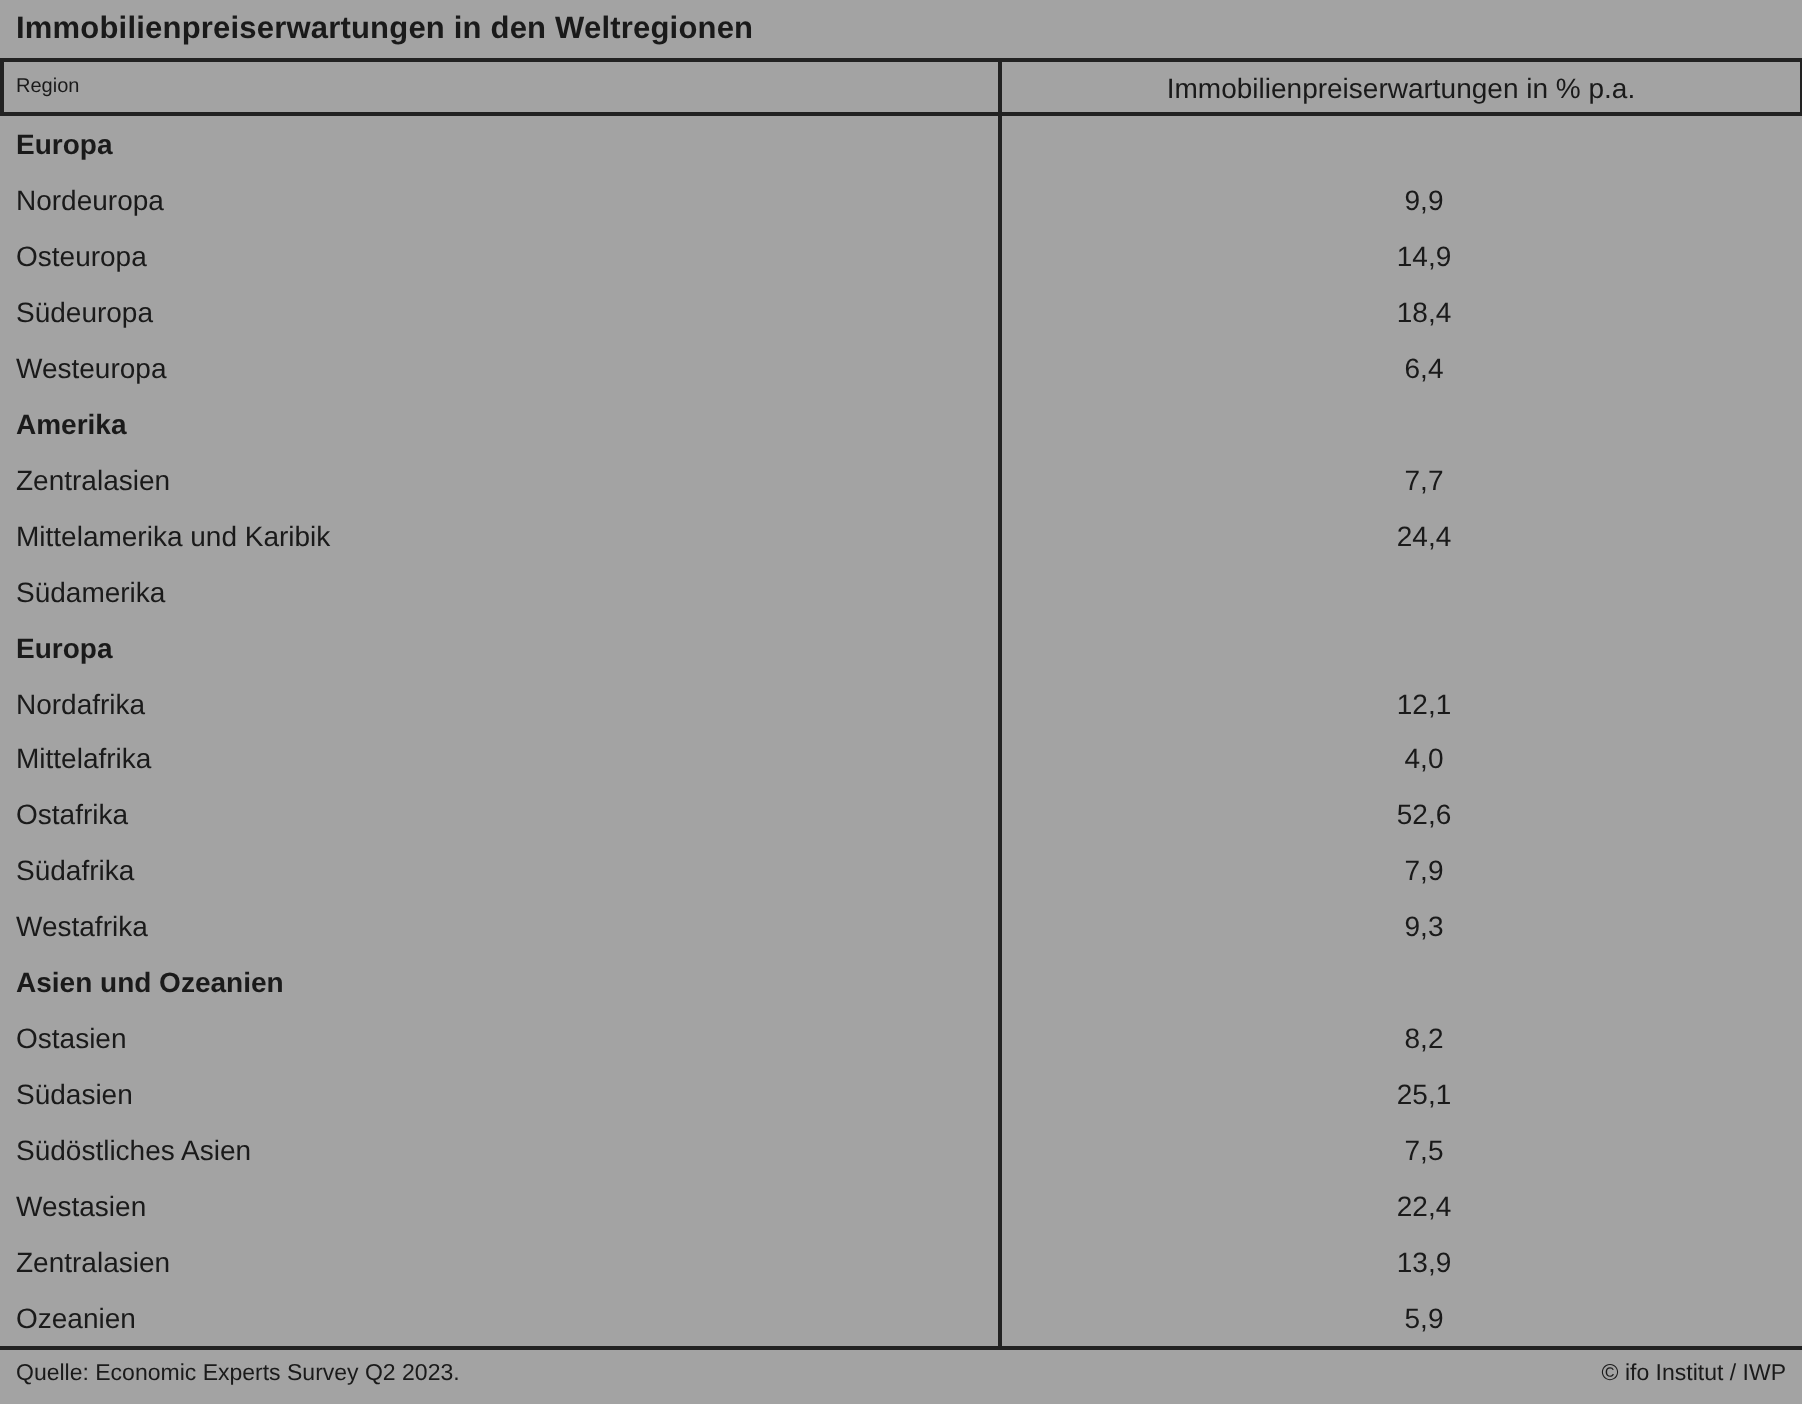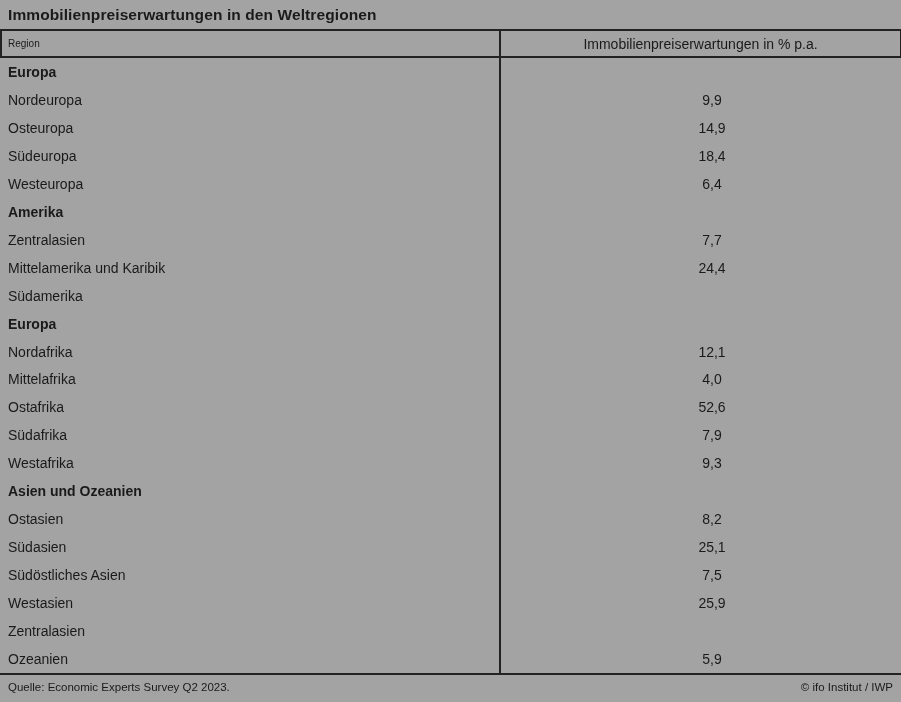--- a/index.html
+++ b/index.html
@@ -131,24 +131,25 @@
       <div class="row">
         <div class="c1">Südasien</div>
         <div class="c2">25,1</div>
       </div>
       <div class="row">
         <div class="c1">Südöstliches Asien</div>
         <div class="c2">7,5</div>
       </div>
       <div class="row">
         <div class="c1">Westasien</div>
-        <div class="c2">25,9</div>
+        <div class="c2">22,4</div>
       </div>
       <div class="row">
         <div class="c1">Zentralasien</div>
+        <div class="c2">13,9</div>
       </div>
       <div class="row">
         <div class="c1">Ozeanien</div>
         <div class="c2">5,9</div>
       </div>
     </div>
 
   <div class="vline"></div>
   <div class="rule rule-bottom"></div>
 

